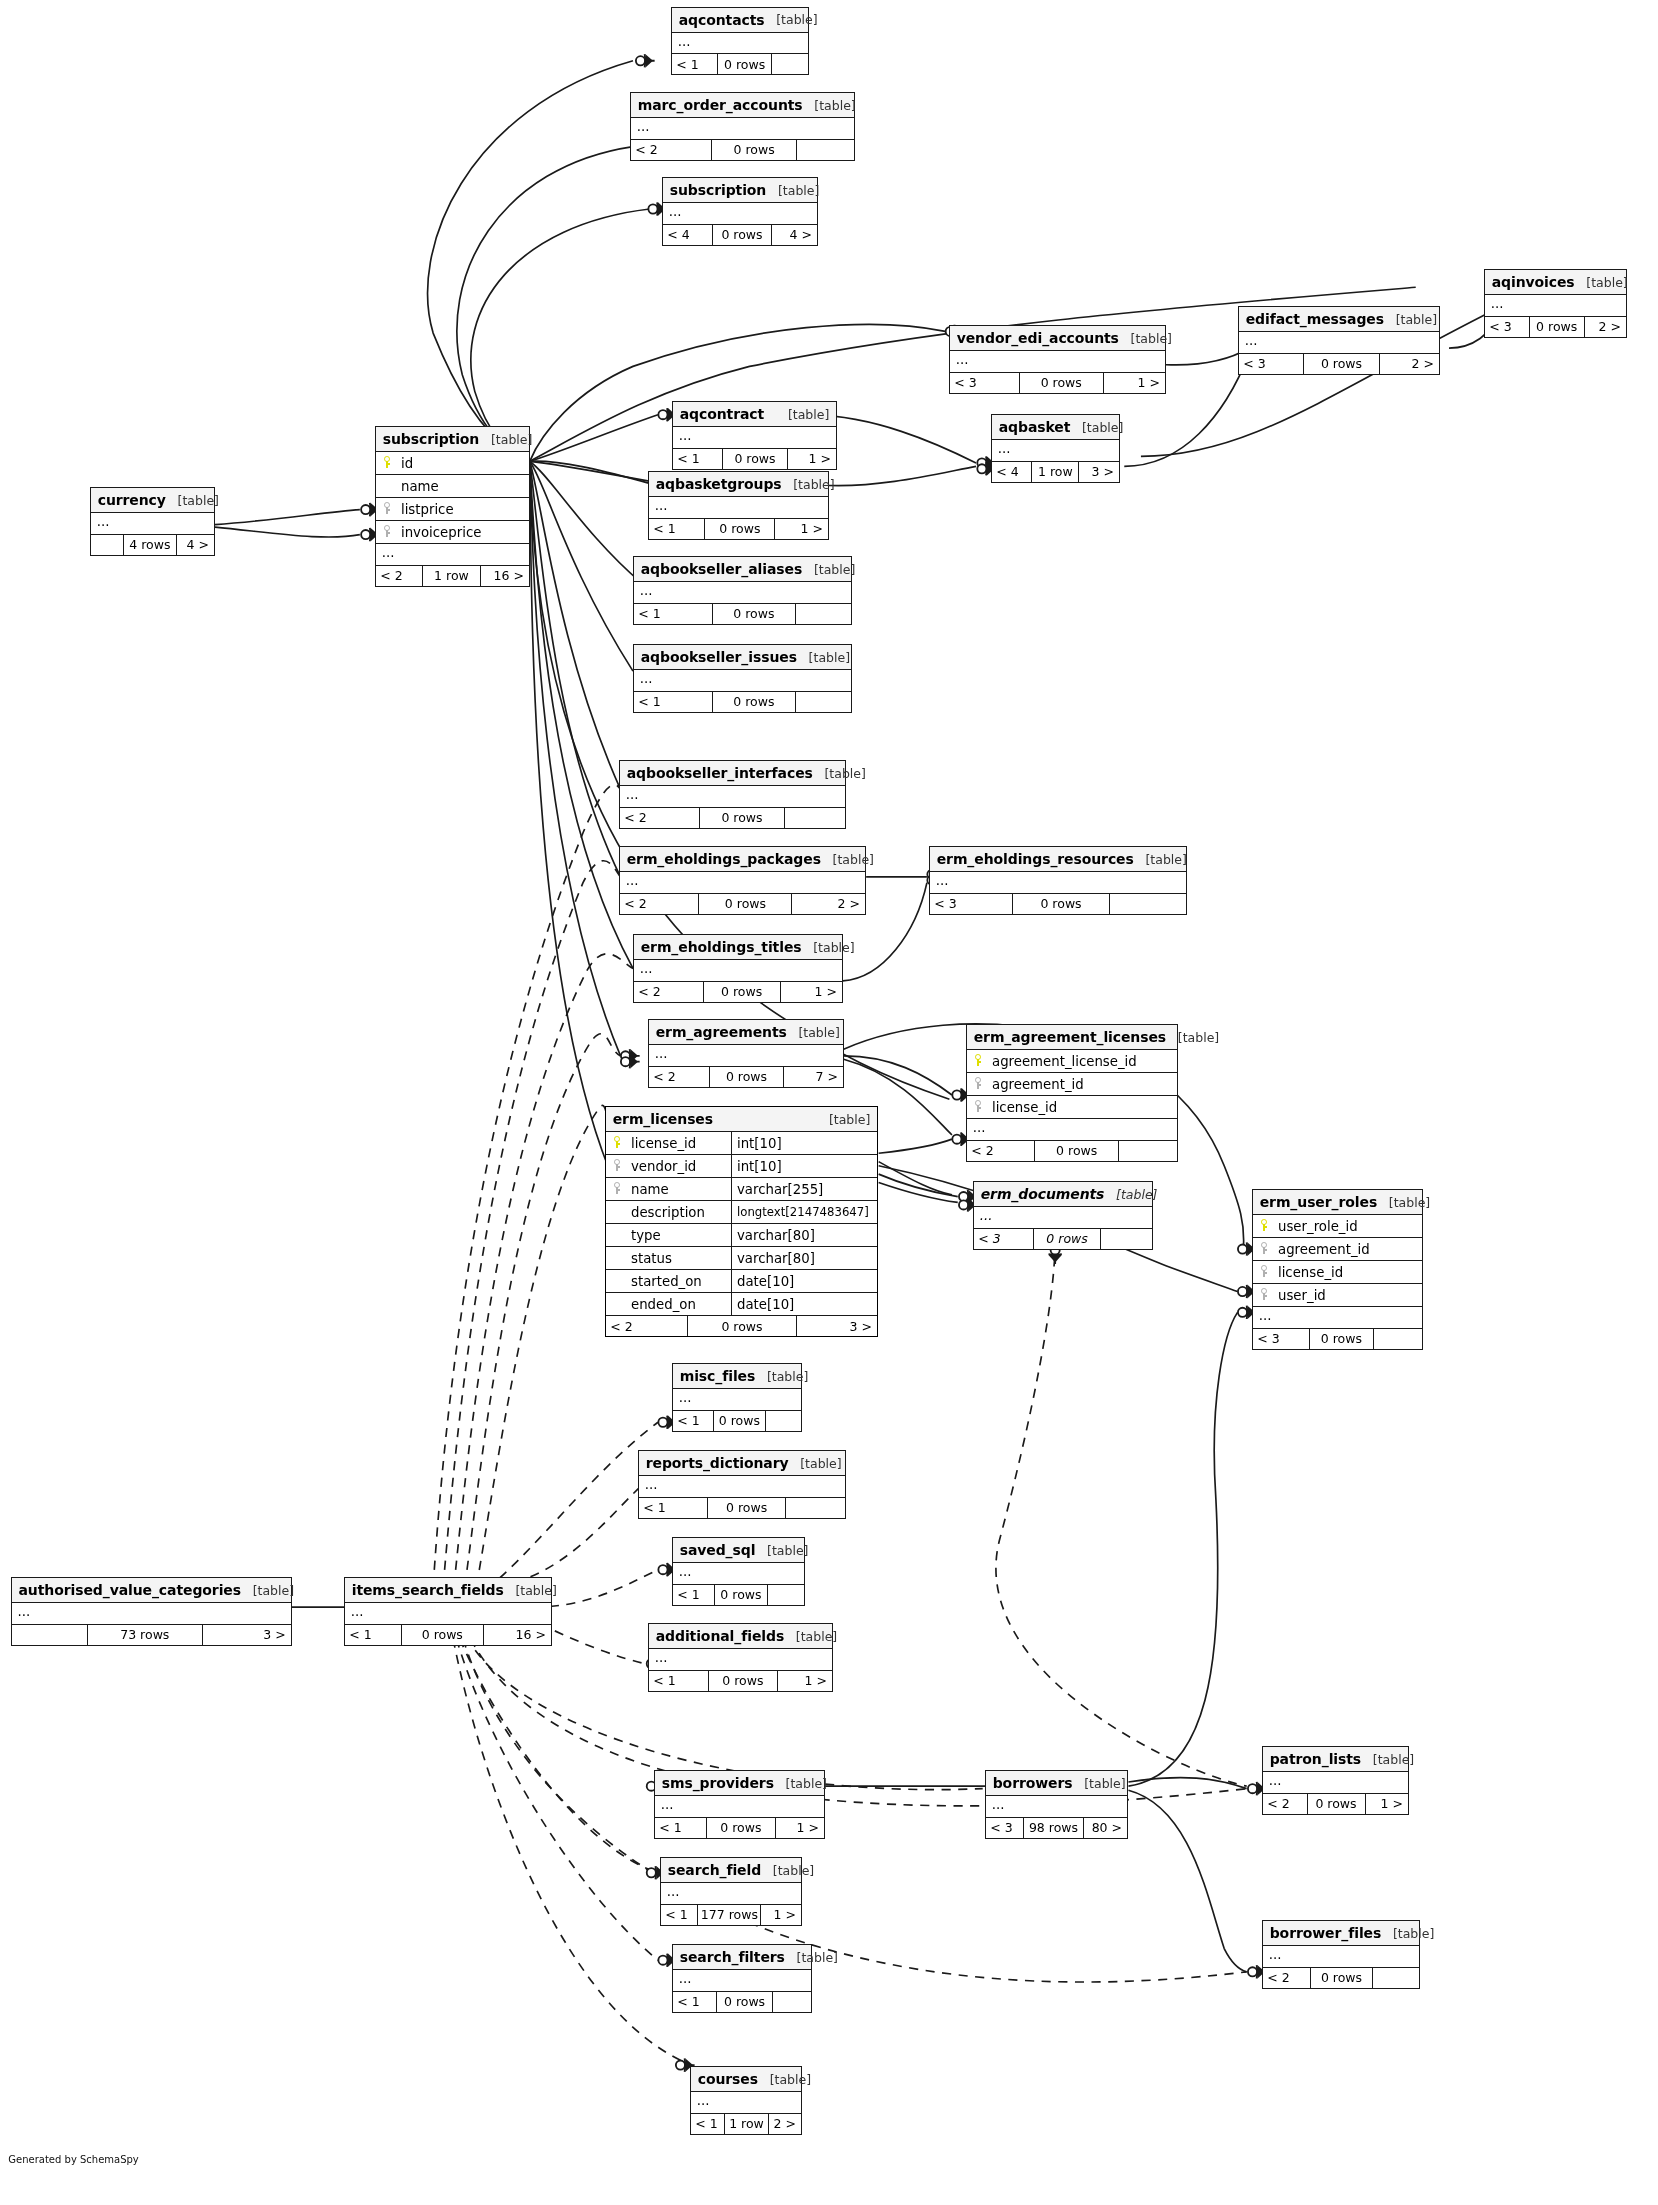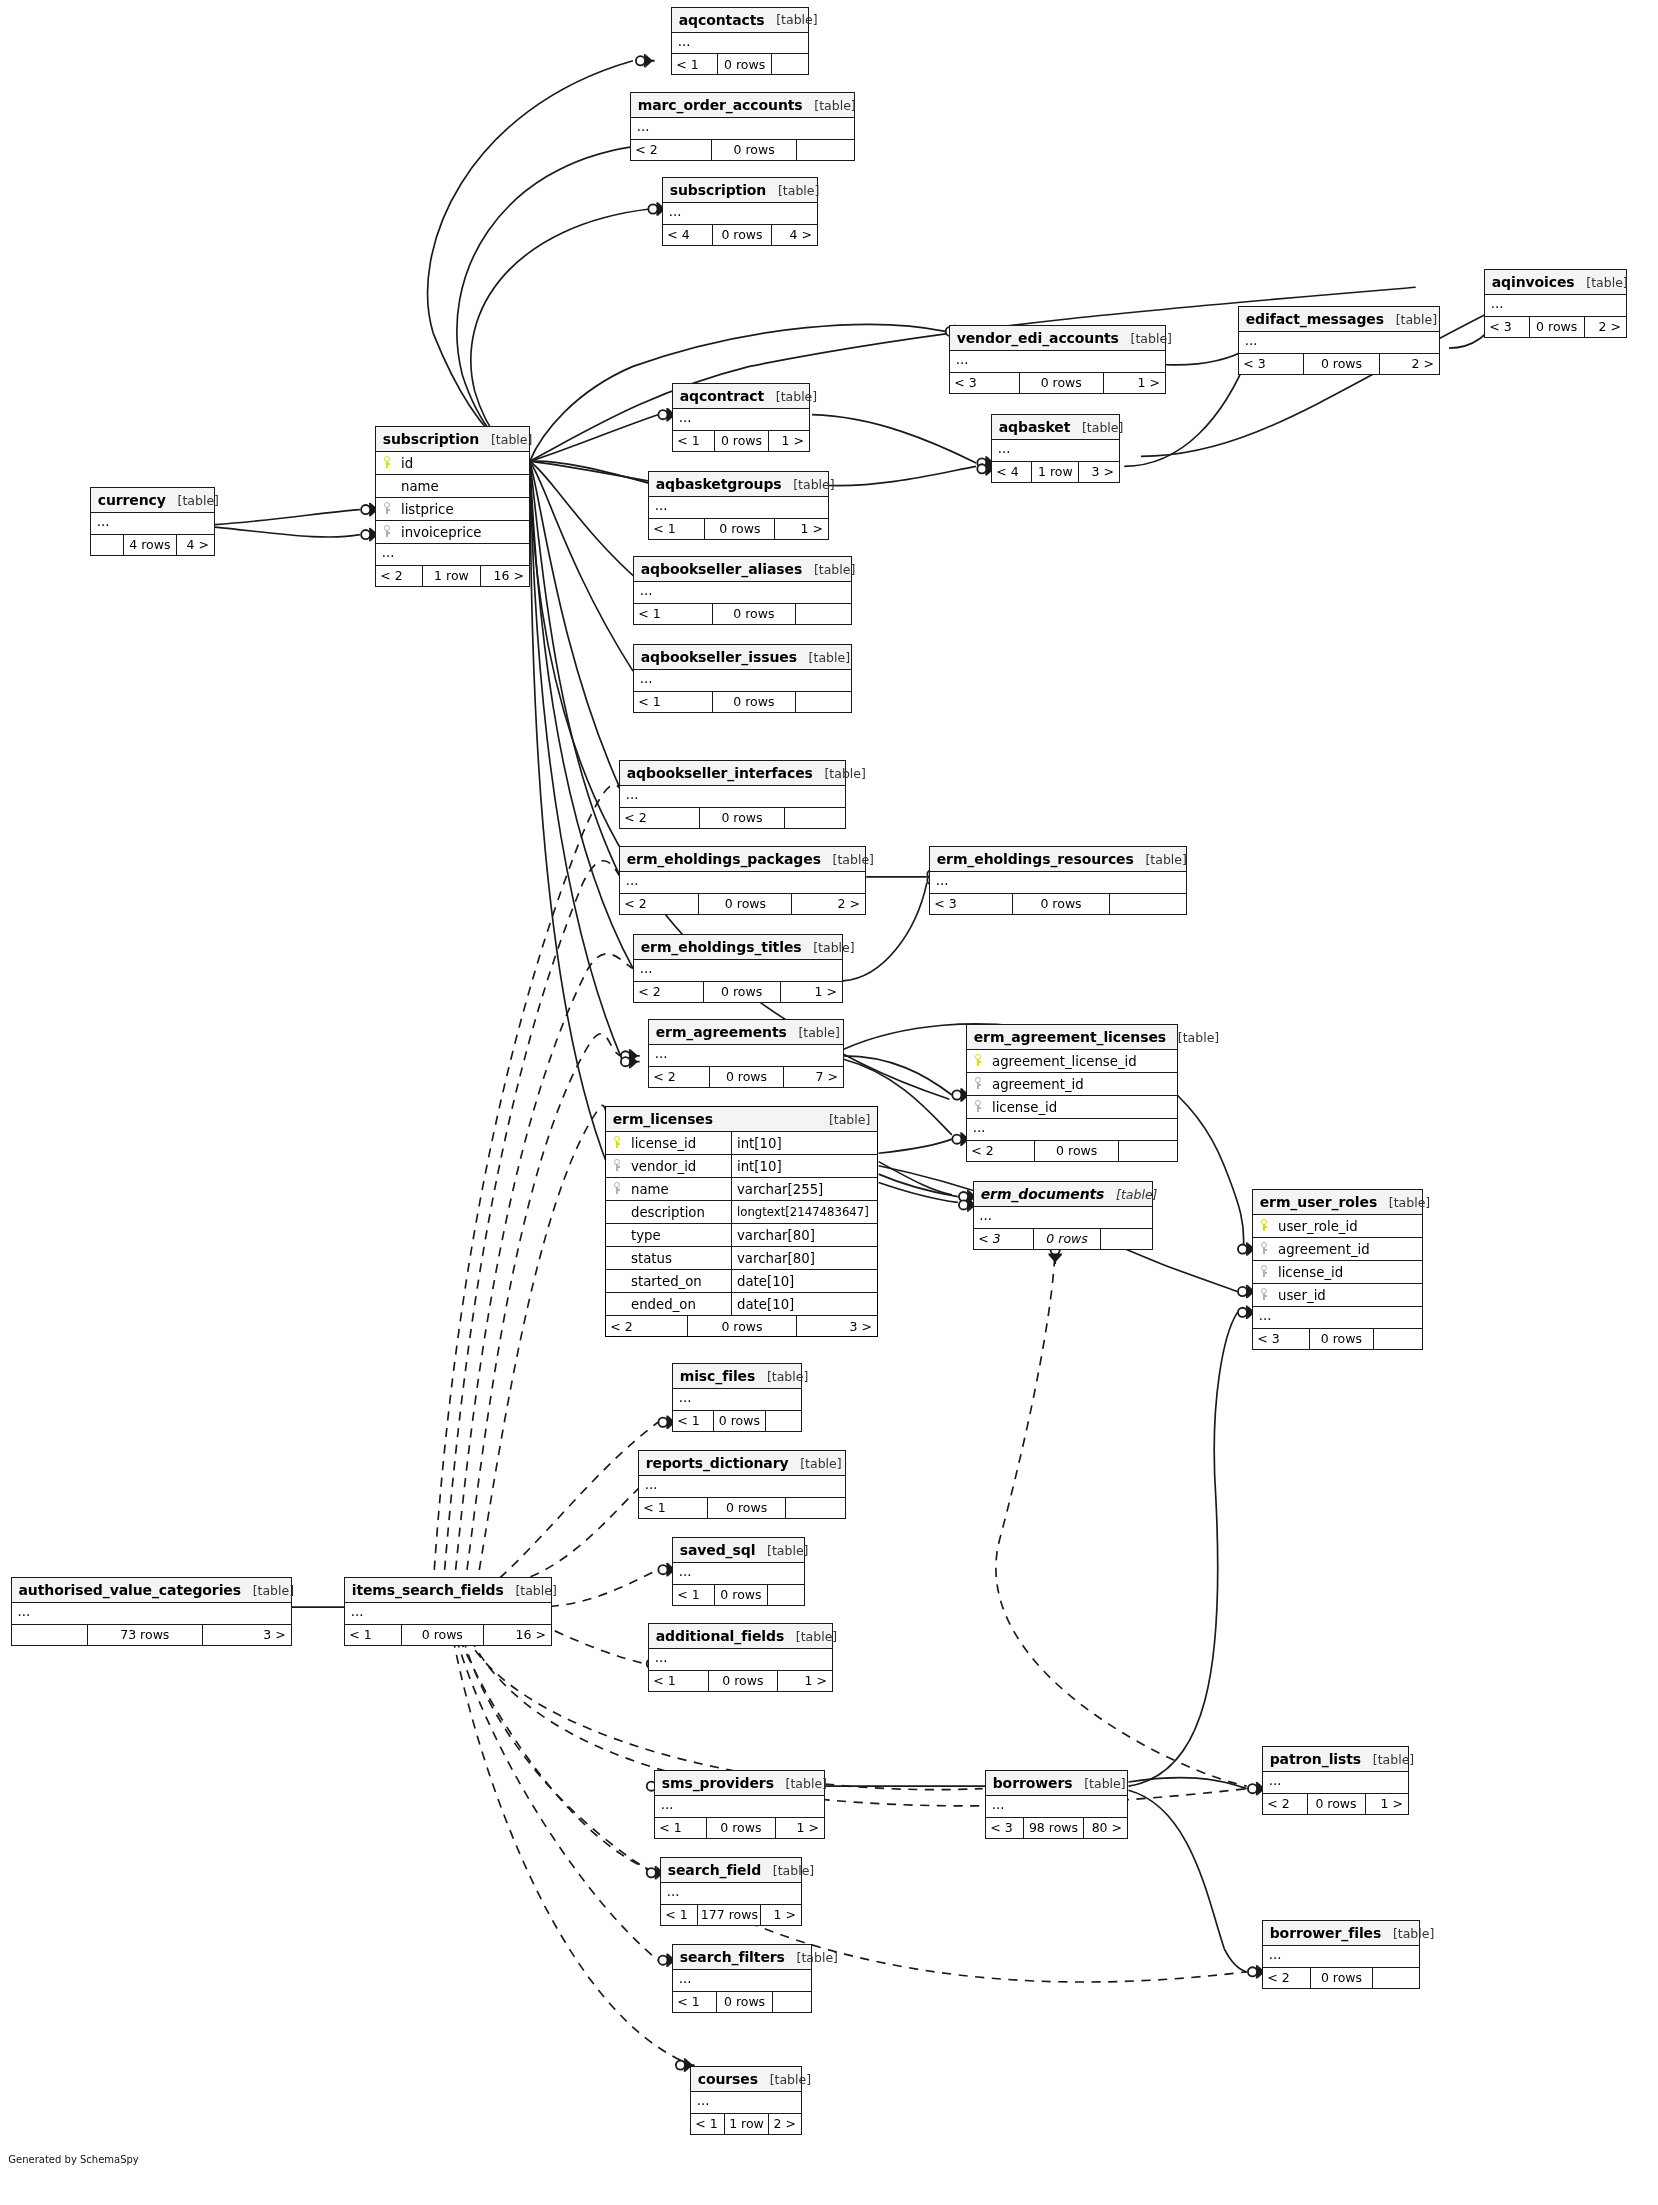--- a/index.html
+++ b/index.html
@@ -248,21 +248,21 @@
       <span class="tg">[table]</span>
     </div>
     <div class="dots">...</div>
     <div class="foot">
       <div class="f1" style="width:32%">&lt; 3</div>
       <div class="f2" style="width:39%">0 rows</div>
       <div class="f3" style="width:29%">1 &gt;</div>
     </div>
   </div>
 
-  <div class="tbl" style="left:672px;top:383px;width:138px;">
+  <div class="tbl" style="left:672px;top:401px;width:165px;">
     <div class="hdr">
       <span class="nm">aqcontract</span>
       <span class="tg">[table]</span>
     </div>
     <div class="dots">...</div>
     <div class="foot">
       <div class="f1" style="width:30%">&lt; 1</div>
       <div class="f2" style="width:40%">0 rows</div>
       <div class="f3" style="width:30%">1 &gt;</div>
     </div>

